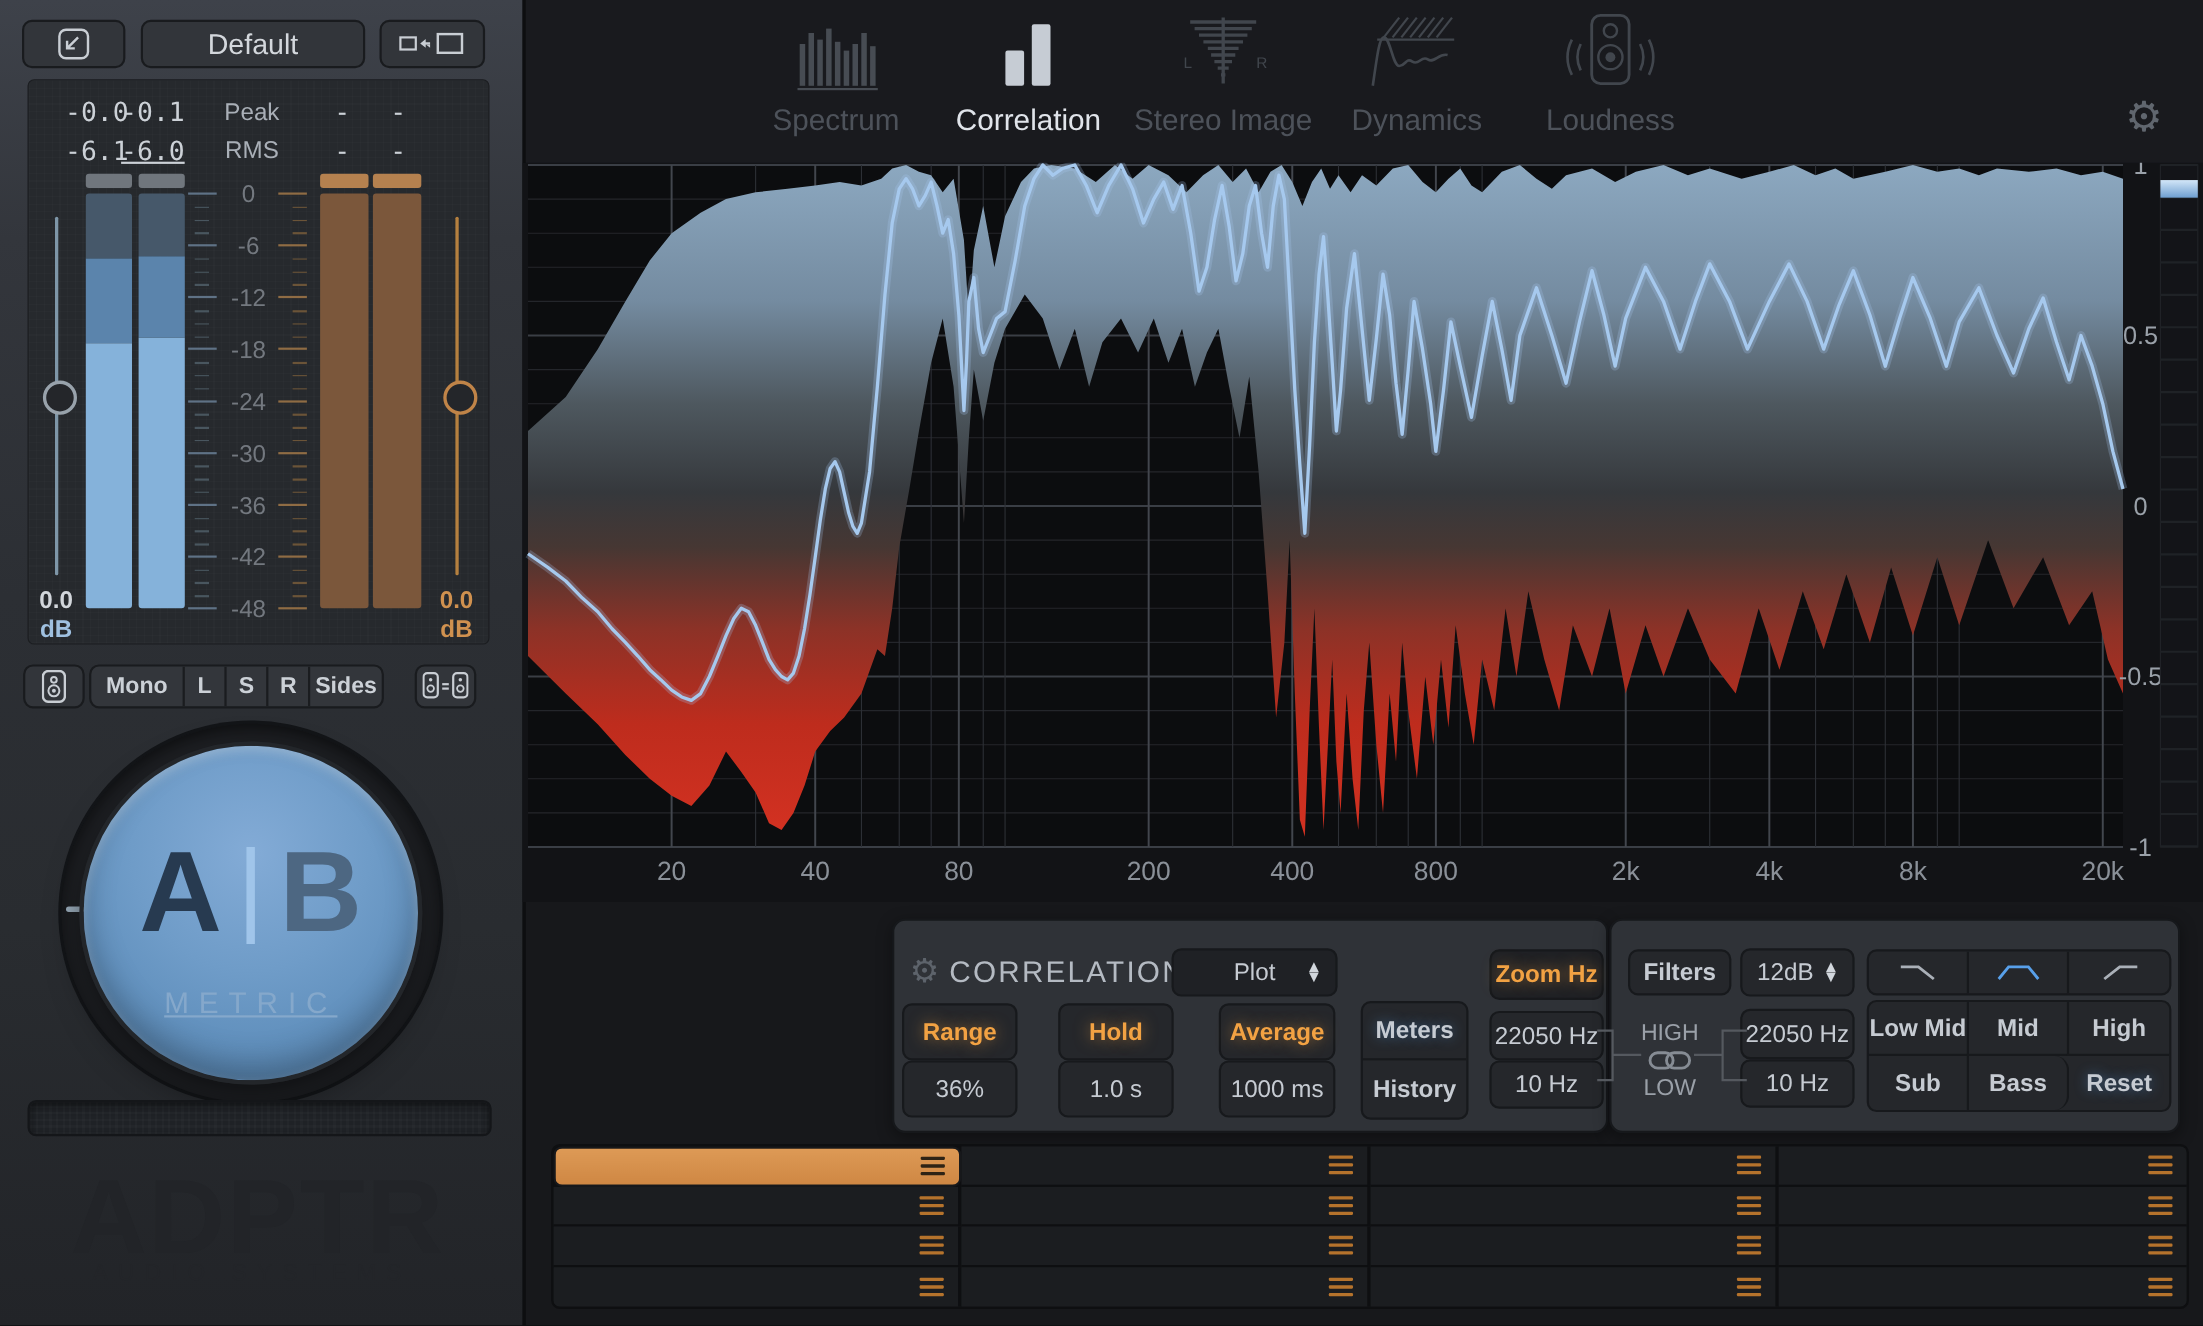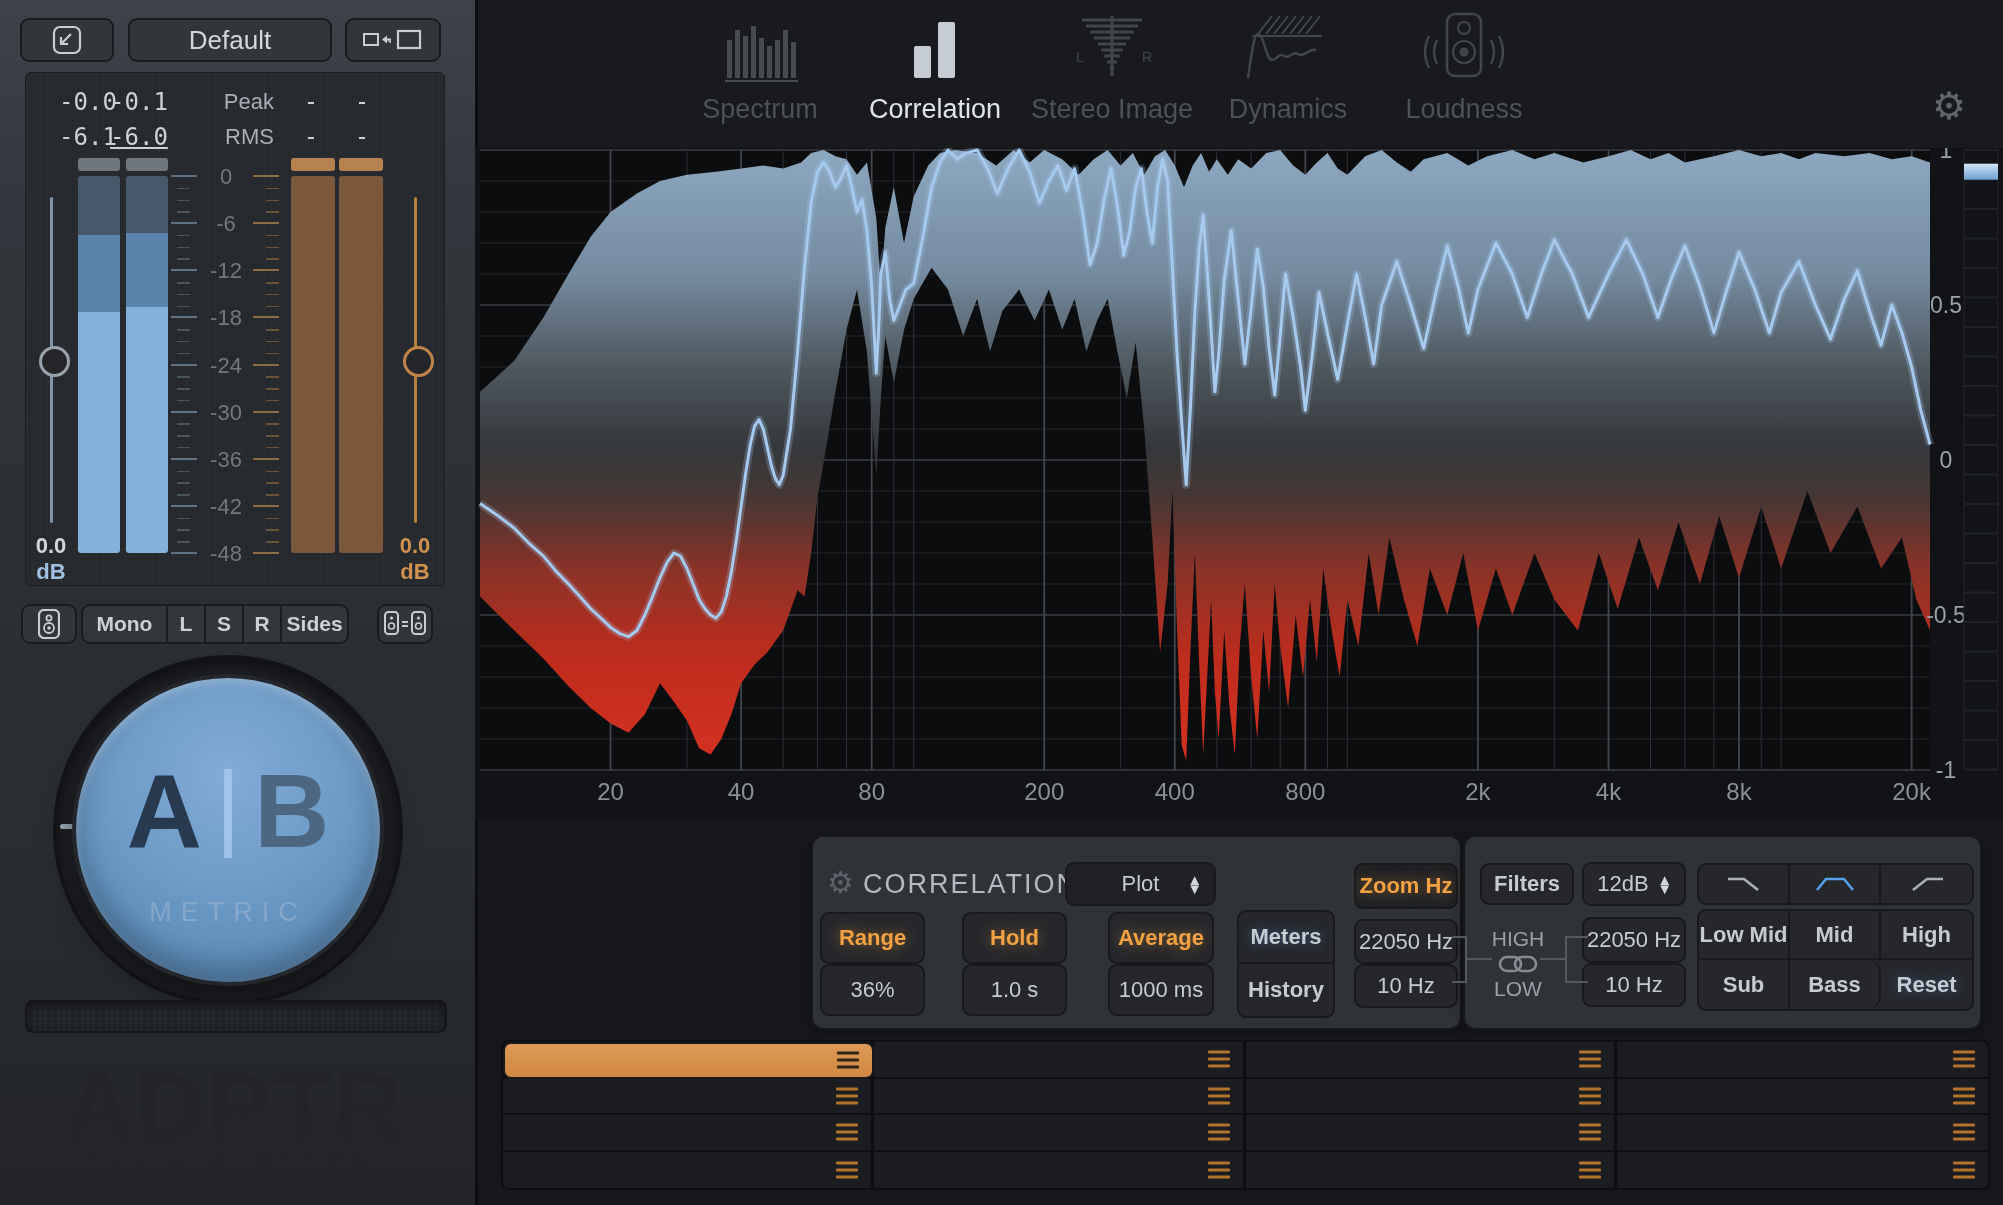--- a/index.html
+++ b/index.html
@@ -10,42 +10,42 @@
   #sidebar{left:0;top:0;width:478px;height:1205px;
     background:linear-gradient(180deg,#3e424a 0%,#33363c 18%,#2c2f34 45%,#292c30 70%,#222428 100%);
     border-right:3px solid #0d0e10;}
   .hbtn{background:#32353a;border:2px solid #191b1e;border-radius:9px;display:flex;
         align-items:center;justify-content:center;color:#d3d7dc;font-size:26px;}
   #meterPanel{left:25px;top:72px;width:420px;height:514px;background:#26292d;border:1px solid #1b1d20;border-radius:6px;
     background-image:repeating-linear-gradient(0deg,rgba(255,255,255,.014) 0 1px,transparent 1px 7px),
                      repeating-linear-gradient(90deg,rgba(255,255,255,.014) 0 1px,transparent 1px 7px);}
   .ro{position:absolute;width:76px;text-align:center;font-family:"DejaVu Sans Mono",monospace;
       font-size:24px;color:#ccd1d7;}
-  .rolbl{position:absolute;width:90px;text-align:right;font-size:22px;color:#a9afb7;}
+  .rolbl{position:absolute;width:90px;text-align:center;font-size:22px;color:#a9afb7;}
   .fader-line{position:absolute;width:3px;border-radius:2px;}
   .fader-knob{position:absolute;width:25px;height:25px;border-radius:50%;background:#24262a;}
   .dbread{position:absolute;width:70px;text-align:center;font-size:22px;font-weight:700;}
   .segGroup{display:flex;background:#33363b;border:2px solid #191b1e;border-radius:9px;overflow:hidden;}
   .seg{display:flex;align-items:center;justify-content:center;color:#ccd1d7;font-size:21px;font-weight:700;
        border-right:2px solid #1a1c1f;}
   .seg:last-child{border-right:none;}
   .seg:nth-child(1){flex:2.3;} .seg:nth-child(2),.seg:nth-child(3),.seg:nth-child(4){flex:1;} .seg:nth-child(5){flex:1.8;}
   
   #knobRecess{left:56px;top:658px;width:344px;height:344px;border-radius:50%;
     background:#212327;box-shadow:0 0 0 3px #131518, inset 0 6px 16px rgba(0,0,0,.6);}
   #knob{left:72px;top:674px;width:312px;height:312px;border-radius:50%;
     background:radial-gradient(circle at 50% 32%,#83abd6 0%,#6f9cc8 42%,#6190bd 68%,#5685b2 100%);
     border:4px solid #23262a;
     box-shadow:0 12px 30px rgba(0,0,0,.55), inset 0 4px 10px rgba(255,255,255,.28), inset 0 -14px 28px rgba(0,0,0,.28);
     display:flex;flex-direction:column;align-items:center;justify-content:center;}
   #abRow{display:flex;align-items:center;line-height:1;margin-top:26px;}
   #abA{font-size:104px;font-weight:800;color:#273a50;}
   #abSep{font-size:94px;font-weight:200;color:#a0c5ea;margin:0 14px 10px 14px;}
   #abB{font-size:104px;font-weight:800;color:#4d6782;}
-  #abSub{font-size:27px;letter-spacing:9px;color:#85a8cb;margin-top:34px;}
+  #abSub{font-size:27px;letter-spacing:9px;color:#85a8cb;margin-top:34px;text-decoration:underline;}
   #knobTick{left:60px;top:824px;width:17px;height:5px;border-radius:3px;background:#9fb2c1;}
   #insetBar{left:25px;top:1000px;width:422px;height:33px;border-radius:8px;background:#1f2226;border:2px solid #141619;
     background-image:repeating-linear-gradient(90deg,rgba(255,255,255,.02) 0 2px,transparent 2px 6px),
                      repeating-linear-gradient(0deg,rgba(255,255,255,.02) 0 2px,transparent 2px 6px);
     box-shadow:inset 0 3px 8px rgba(0,0,0,.5);}
   #logoWord{left:64px;top:1052px;width:330px;text-align:center;font-size:96px;font-weight:800;
     letter-spacing:2px;color:#222428;}
   #logoSub{left:64px;top:1146px;width:330px;text-align:center;font-size:21px;letter-spacing:9px;color:#232529;}
   
   #tabbar{left:478px;top:0;width:1525px;height:148px;background:#191a1e;}

